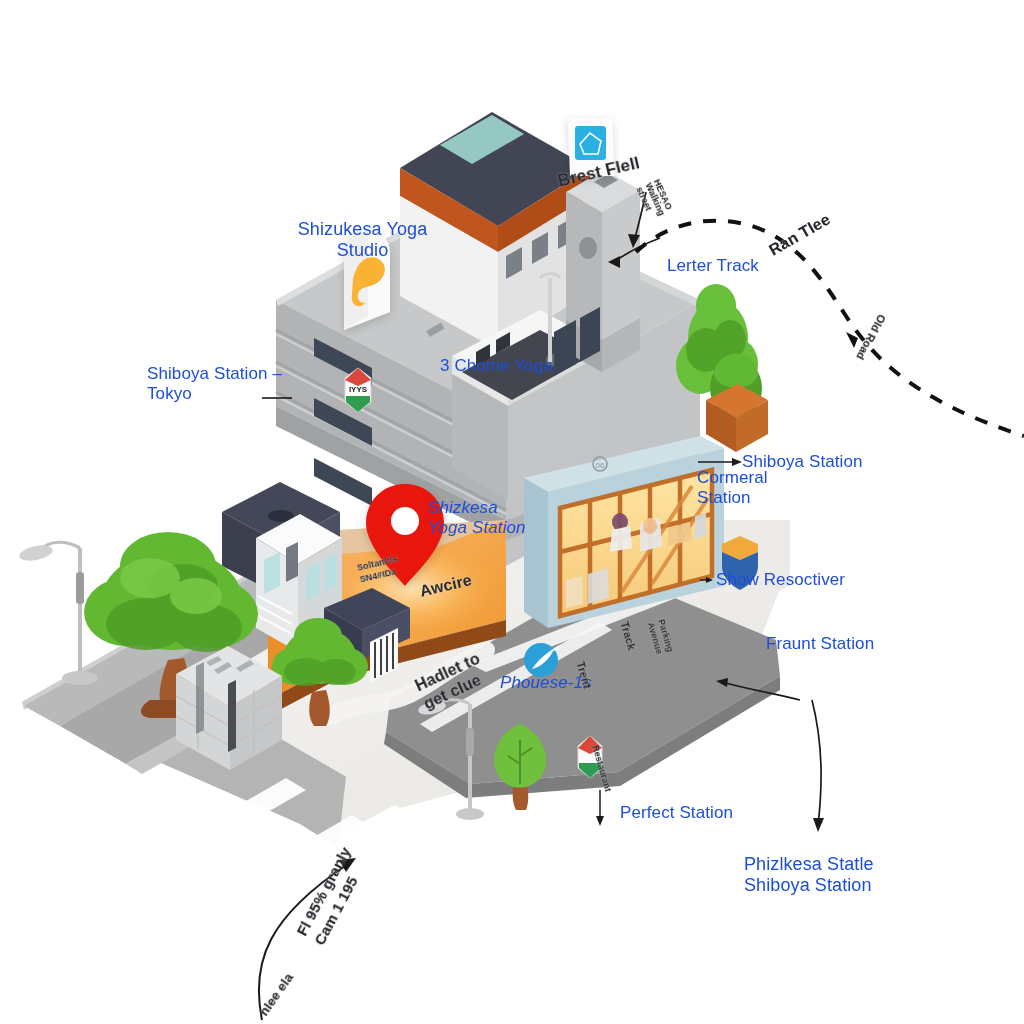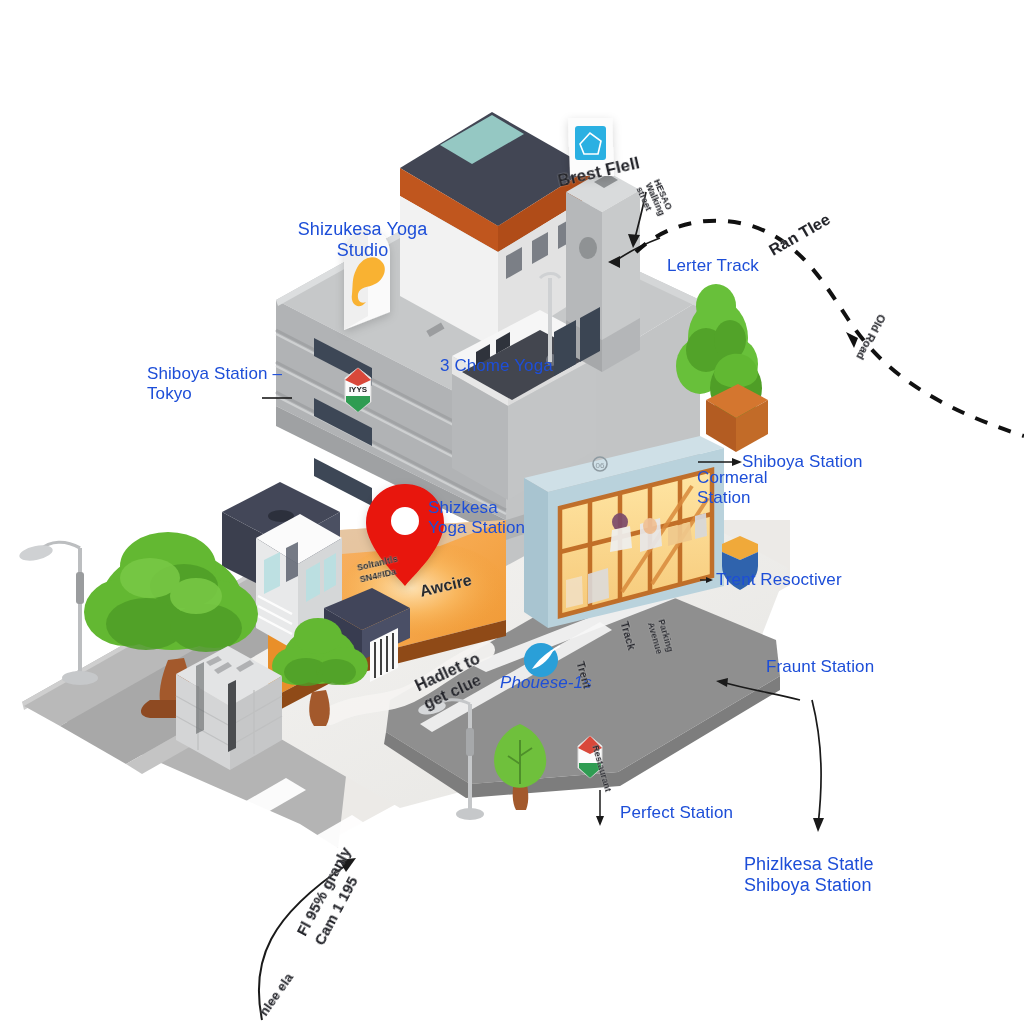--- a/index.html
+++ b/index.html
@@ -480,31 +480,31 @@
 <div class="lbl s9 smudge heavyblur rot-c" style="left:660px;top:178px;width:60px;line-height:1.05;">HESAO
 Walking
 street</div>
 
 <div class="lbl s17" style="left:667px;top:256px;">Lerter Track</div>
 
 <div class="lbl s16 smudge rot-e" style="left:766px;top:244px;">Ran Tlee</div>
 
 <div class="lbl s11 smudge heavyblur rot-i" style="left:888px;top:318px;">Old Road</div>
 
-<div class="lbl s17" style="left:428px;top:498px;width:150px;">Shizkesa
+<div class="lbl s17" style="left:428px;top:498px;width:150px;font-style:italic;">Shizkesa
 Yoga Station</div>
 
 <div class="lbl s17" style="left:742px;top:452px;">Shiboya Station</div>
 
 <div class="lbl s17" style="left:697px;top:468px;width:130px;">Cormeral
 Station</div>
 
-<div class="lbl s17 blur" style="left:716px;top:570px;">Trent Resoctiver</div>
-
-<div class="lbl s17" style="left:766px;top:657px;">Fraunt Station</div>
+<div class="lbl s17 blur" style="left:716px;top:570px;">Show Resoctiver</div>
+
+<div class="lbl s17" style="left:766px;top:634px;">Fraunt Station</div>
 
 <div class="lbl s17" style="left:620px;top:803px;">Perfect Station</div>
 
 <div class="lbl s18" style="left:744px;top:826px;width:200px;margin-top:28px;">Phizlkesa Statle
 Shiboya Station</div>
 
 <div class="lbl s17 blur" style="left:500px;top:673px;font-style:italic;">Phouese-1s</div>
 
 <div class="lbl s16 smudge heavyblur rot-g" style="left:412px;top:678px;line-height:1.25;">Hadlet to
 get clue</div>

